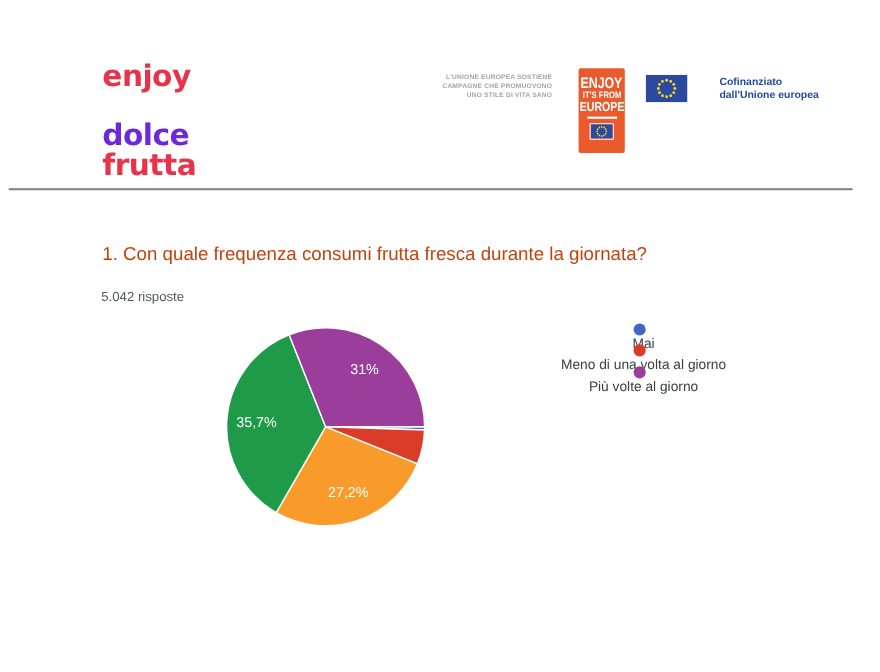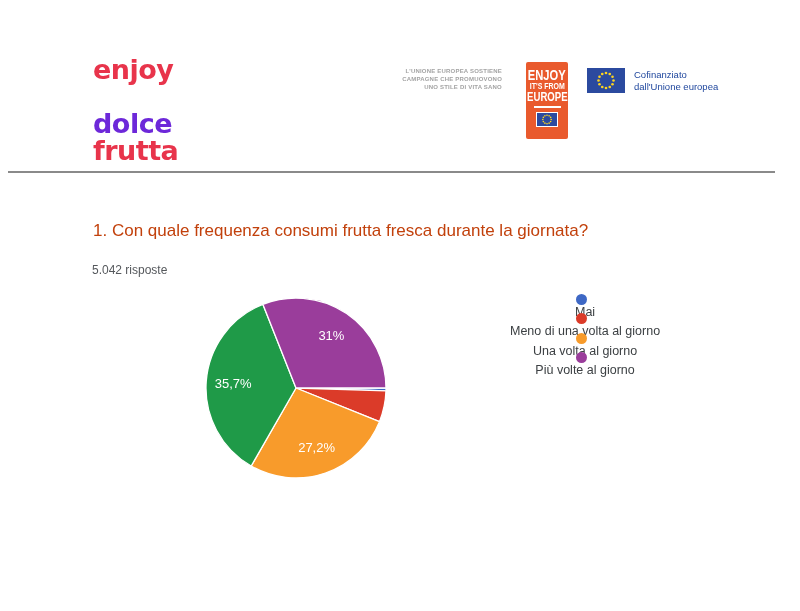--- a/index.html
+++ b/index.html
@@ -13,21 +13,21 @@
            font-size:6px;line-height:8px;color:#a3a3a3;letter-spacing:.2px;font-weight:bold;}
   .badge{position:absolute;left:526px;top:62px;width:42px;height:77px;border-radius:2px;
          display:flex;flex-direction:column;align-items:center;padding-top:7px;
          box-sizing:border-box;color:#fff;}
   .badge .b1{font-weight:bold;font-size:14px;line-height:13px;transform:scaleX(.8);white-space:nowrap;}
   .badge .b2{font-weight:bold;font-size:8.5px;line-height:9px;transform:scaleX(.82);white-space:nowrap;}
   .badge .b3{font-weight:bold;font-size:12px;line-height:13px;transform:scaleX(.8);white-space:nowrap;}
   .badge .rule{width:27px;height:1.5px;background:#fff;margin-top:2px;}
   .badge .miniflag{margin-top:4px;border:1px solid #fff;line-height:0;}
   .eu-flag{position:absolute;left:587px;top:68px;line-height:0;}
-  .cofinance{position:absolute;left:634px;top:69px;font-size:9.5px;line-height:12px;font-weight:normal;}
+  .cofinance{position:absolute;left:654px;top:69px;font-size:9.5px;line-height:12px;font-weight:bold;}
 
   .divider{position:absolute;left:8px;right:9px;top:171px;height:2px;background:#8a8a8a;}
 
   
   .q-title{position:absolute;left:93px;top:221px;font-size:17px;color:#c2410c;}
   .q-resp{position:absolute;left:92px;top:263px;font-size:12px;color:#55585c;text-align:center;}
 
   
   .pie{position:absolute;left:196px;top:288px;width:200px;height:200px;}
   .pie text{font-family:"Liberation Sans",sans-serif;font-size:13px;}
@@ -123,22 +123,18 @@
   <div class="legend" id="legend">
       <div class="legend-item">
         <span class="legend-dot" style="background-color: rgb(62, 104, 197);"></span>
         <span class="legend-label">Mai</span>
       </div>
       <div class="legend-item">
         <span class="legend-dot" style="background-color: rgb(219, 59, 41);"></span>
         <span class="legend-label">Meno di una volta al giorno</span>
       </div>
       <div class="legend-item">
-        <span class="legend-dot" style="background-color: rgb(248, 155, 43);"></span>
-        <span class="legend-label">Una volta al giorno</span>
-      </div>
-      <div class="legend-item">
         <span class="legend-dot" style="background-color: rgb(154, 61, 155);"></span>
         <span class="legend-label">Più volte al giorno</span>
       </div>
     </div>
 
 </div>
 
 </body></html>

